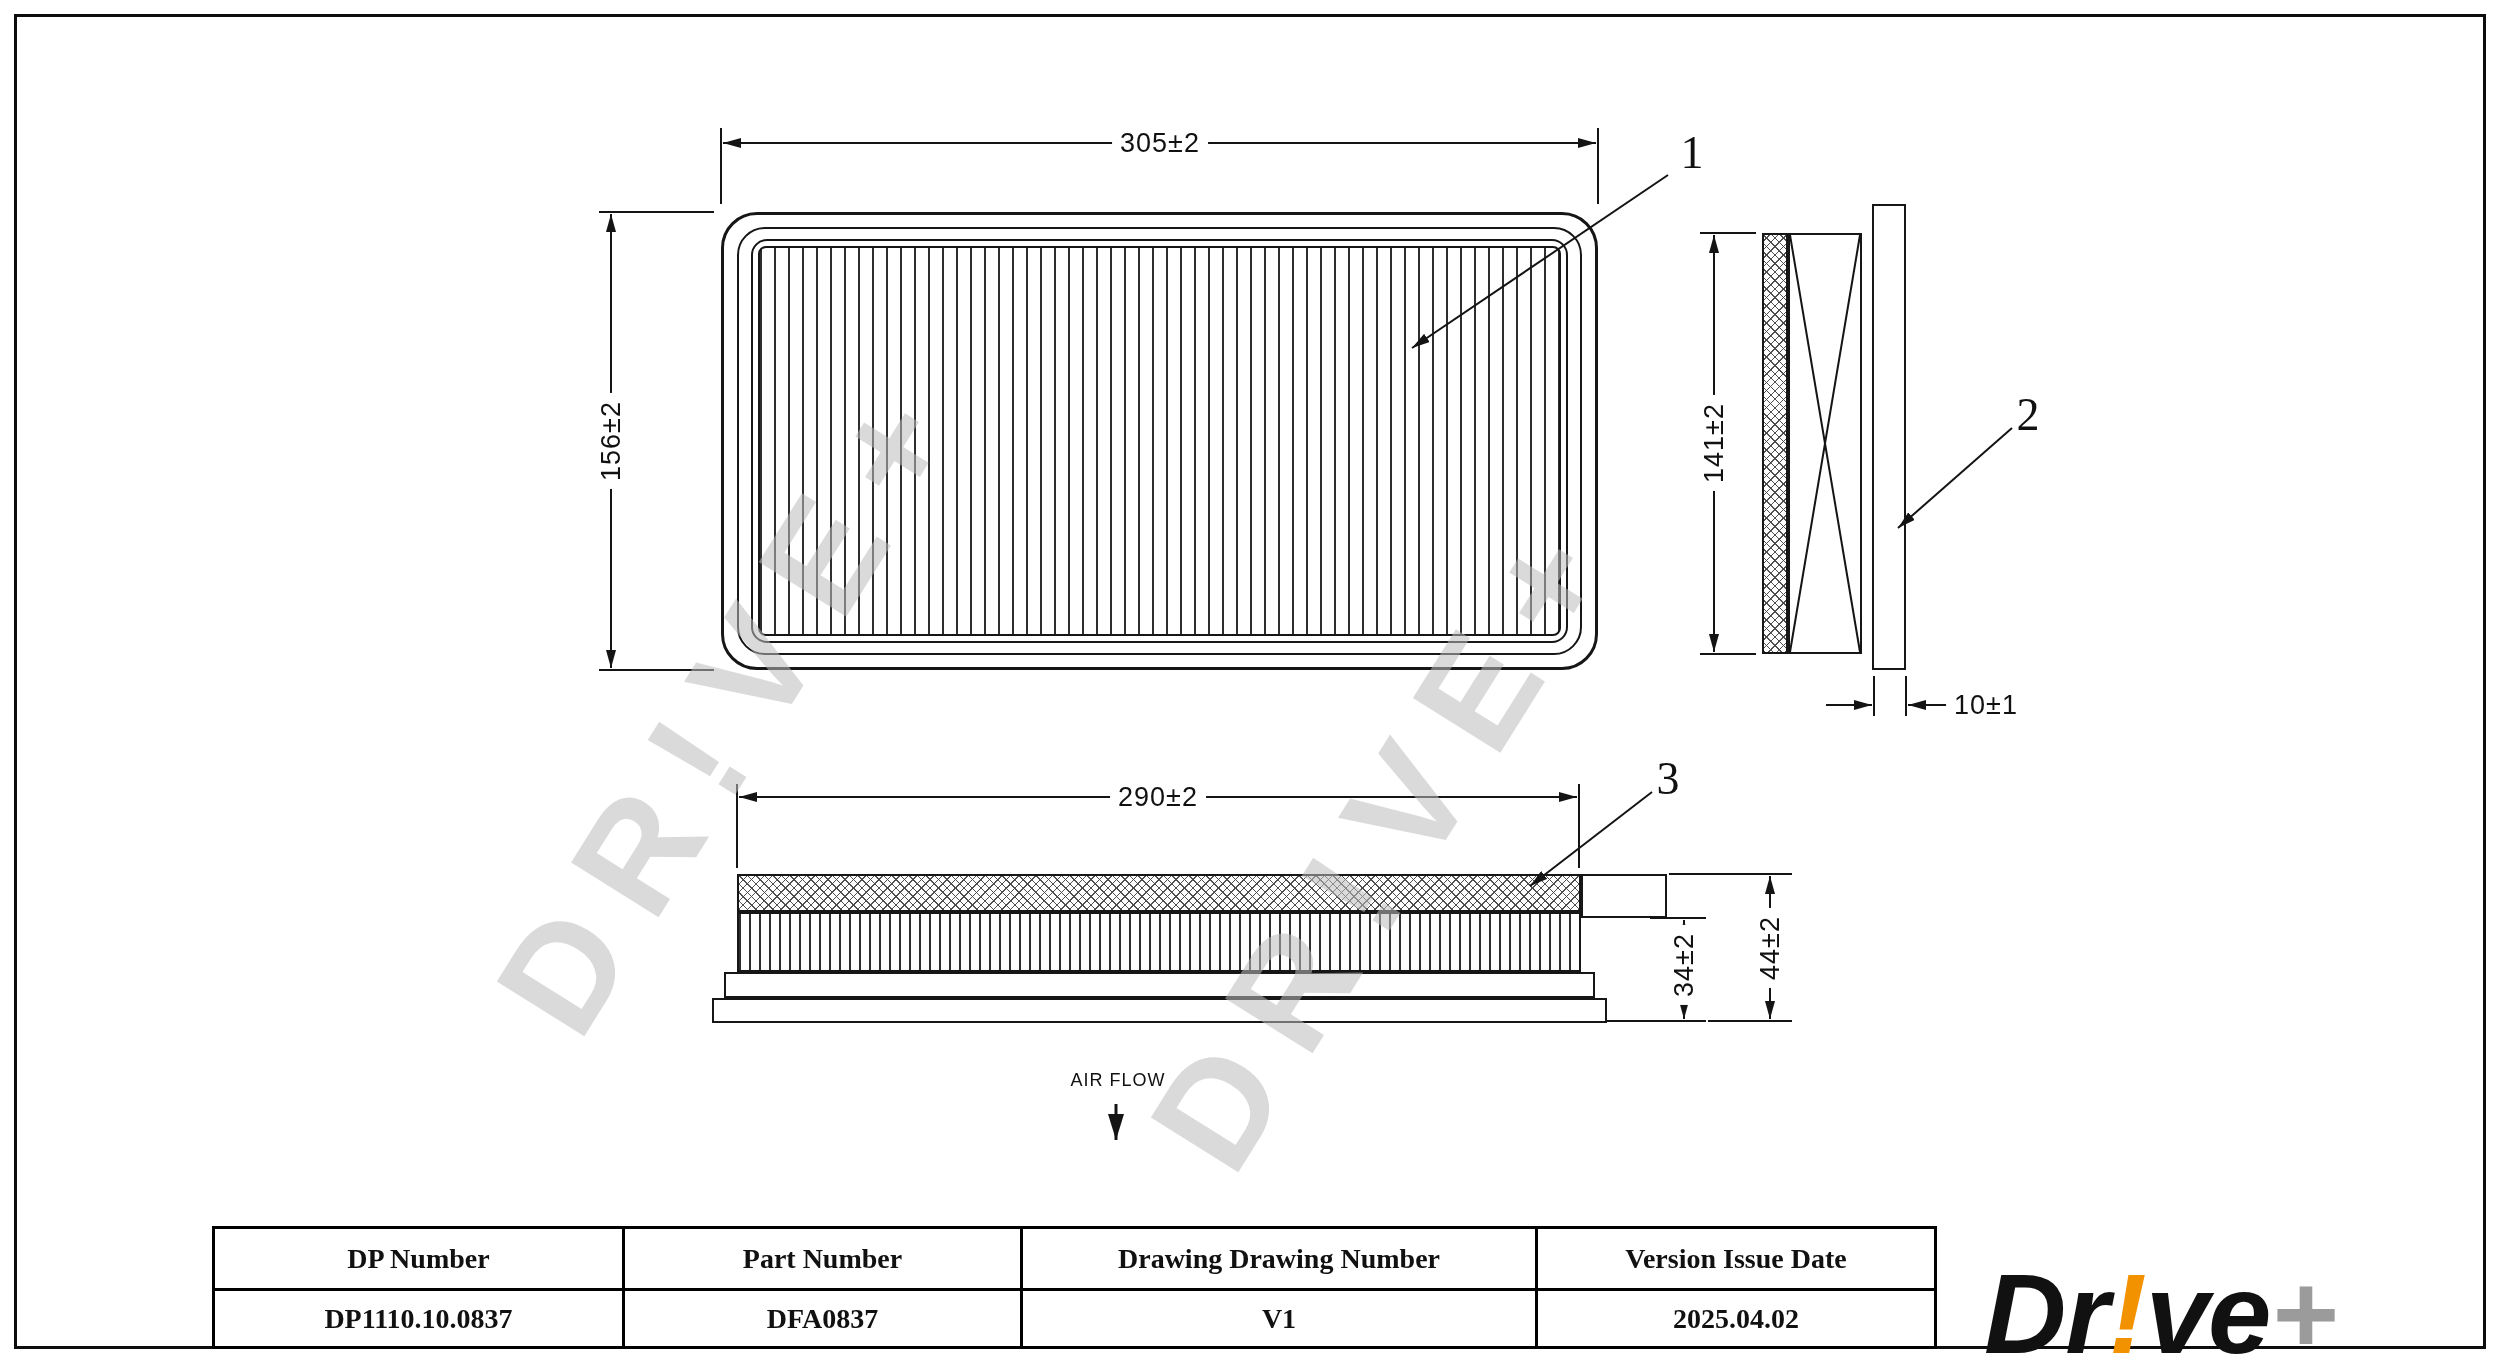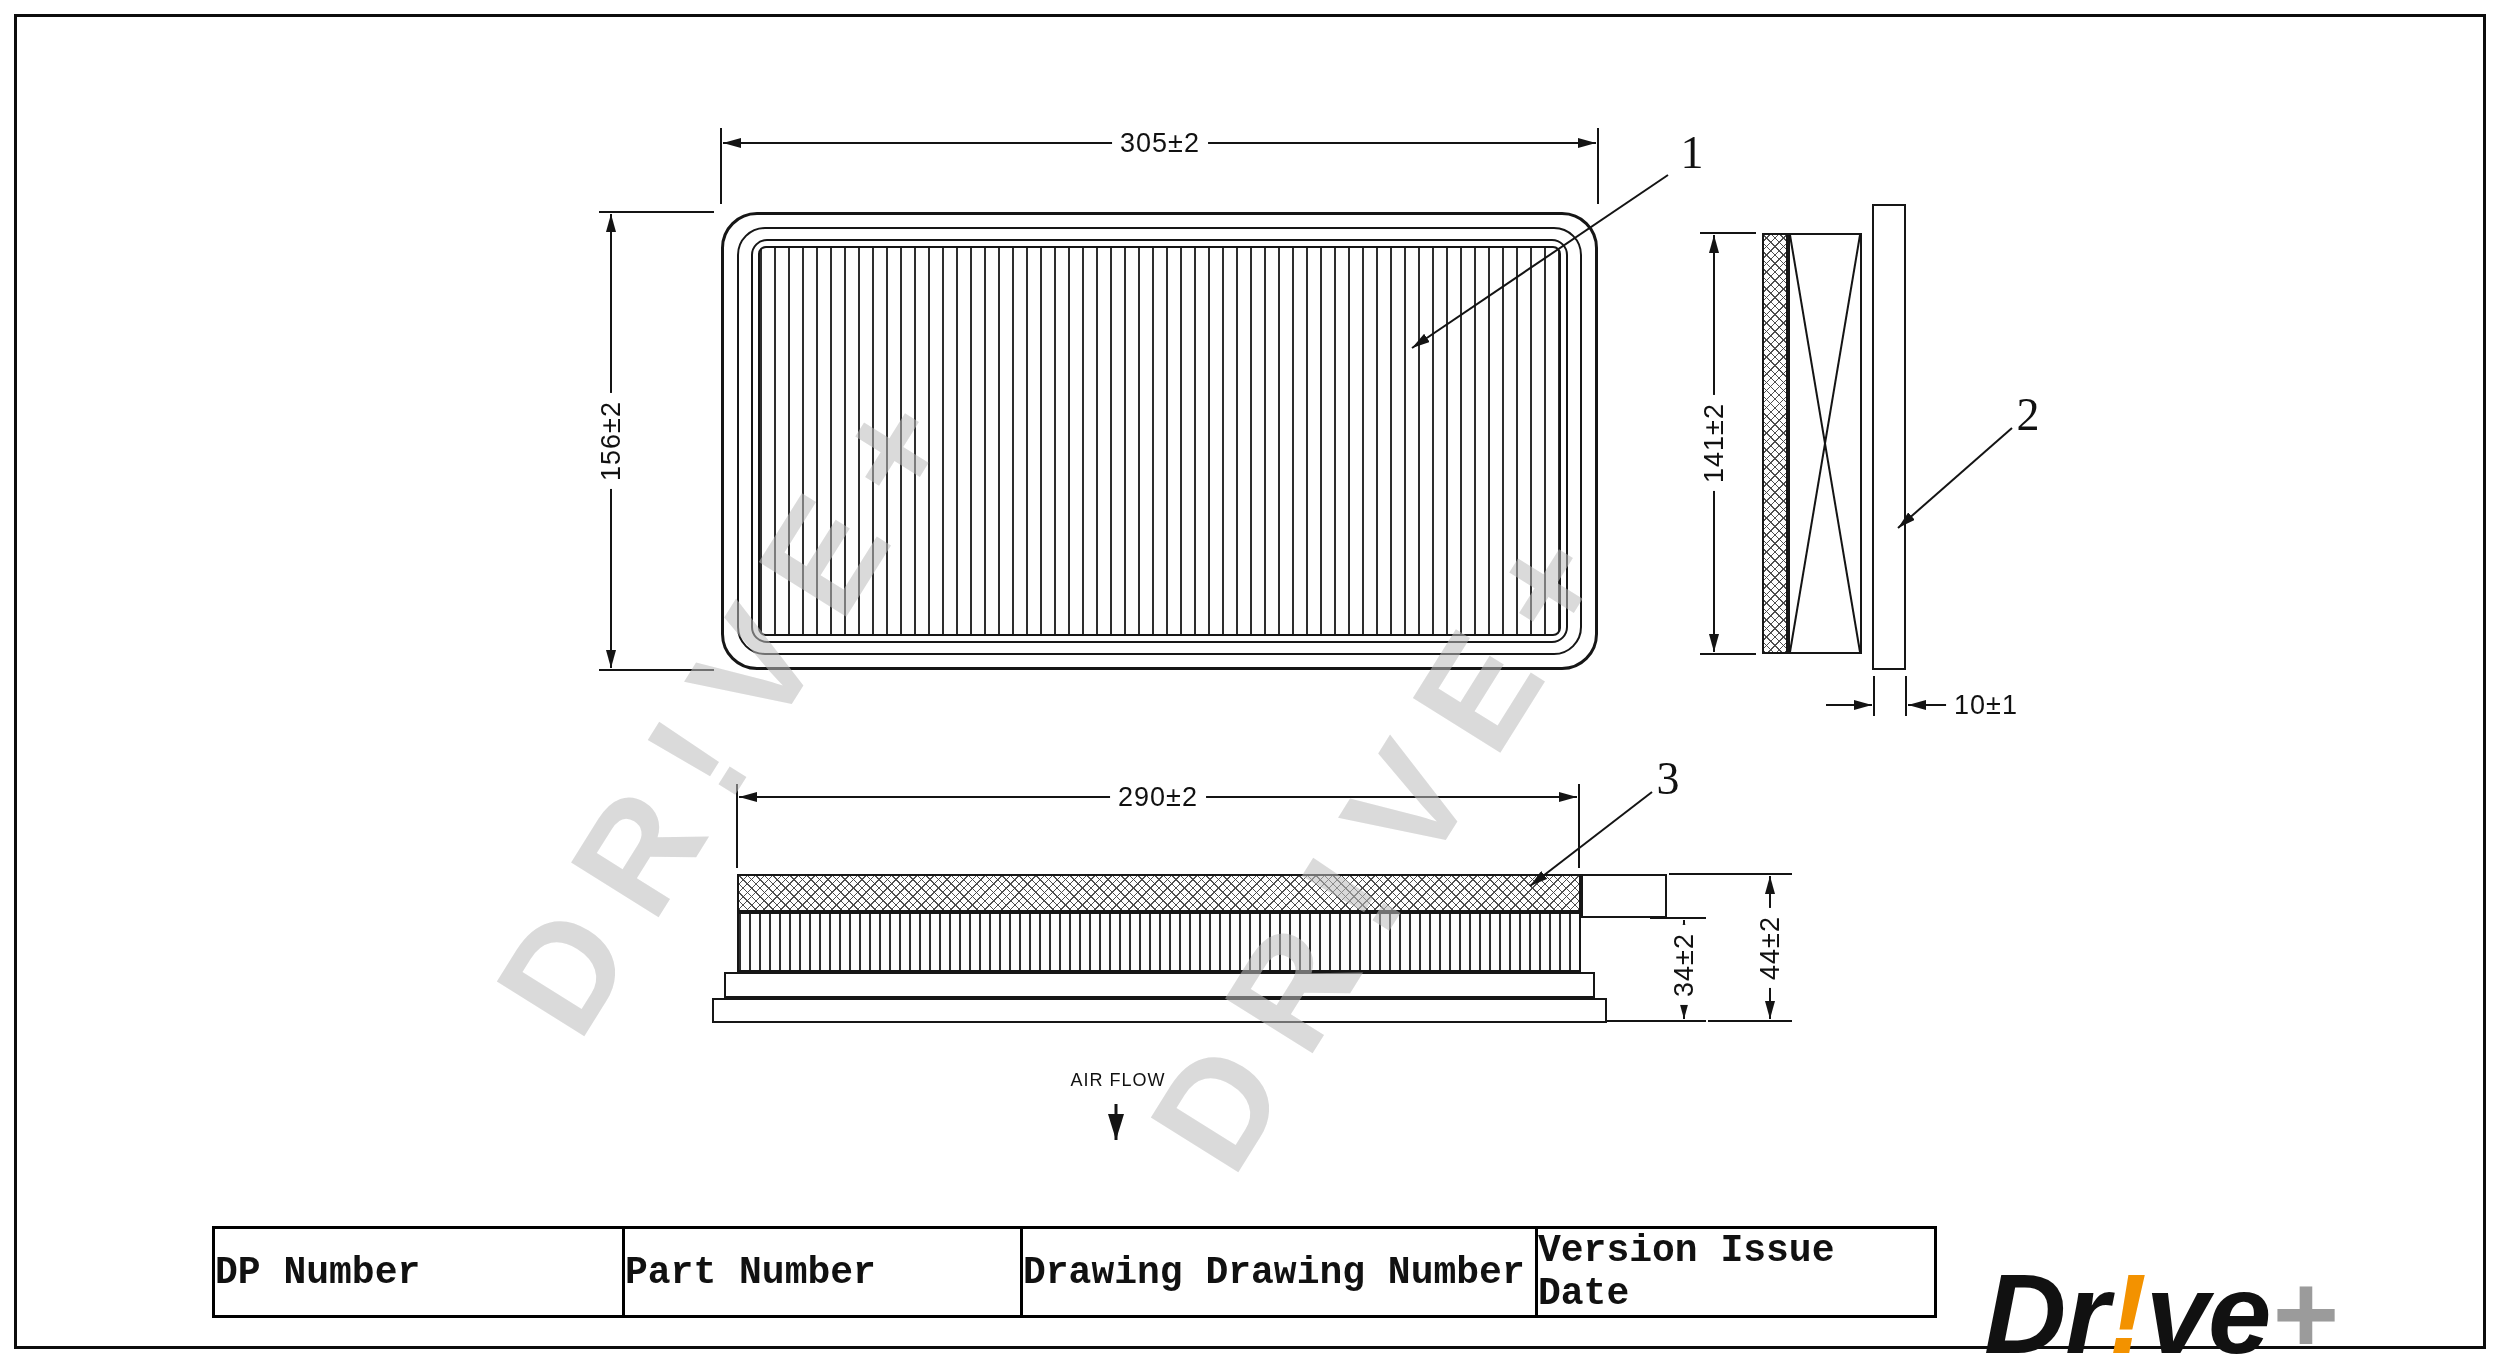--- a/index.html
+++ b/index.html
@@ -29,22 +29,22 @@
   .lbl.rot { transform:translate(-50%,-50%) rotate(-90deg); }
   .callout { position:absolute; transform:translate(-50%,-50%); font-family:"Liberation Serif",serif;
     font-size:46px; z-index:3; }
   .air { position:absolute; transform:translate(-50%,-50%); font-size:18px; letter-spacing:1px; z-index:3; }
 
   .wm { position:absolute; transform:translate(-50%,-50%) rotate(-58deg);
     font-size:150px; font-weight:bold; letter-spacing:32px; color:#bdbdbd; opacity:.55;
     z-index:4; pointer-events:none; white-space:nowrap; }
 
   #titleblock { position:absolute; left:212px; top:1226px; z-index:6; border-collapse:collapse; table-layout:fixed; }
-  #titleblock th, #titleblock td { border:3px solid #000; text-align:left; vertical-align:middle;
-    font-size:38px; font-weight:bold; font-family:Liberation Mono, monospace; }
+  #titleblock th, #titleblock td { border:3px solid #000; text-align:center; vertical-align:middle;
+    font-size:28px; font-weight:bold; font-family:Liberation Serif, serif; }
   #titleblock th { height:62px; }
   #titleblock td { height:58px; }
 
   #logo { position:absolute; left:1984px; top:1248px; z-index:6; font-size:114px; font-weight:bold;
     font-style:italic; white-space:nowrap; color:#111; letter-spacing:-1px; }
   #logo .bang { color:#F39200; }
   #logo .plus { color:#9B9B9B; }
 </style>
 </head>
 <body>
@@ -169,20 +169,26 @@
         <col style="width:515px">
         <col style="width:399px">
     </colgroup>
     <tbody>
         <tr>
       <th>DP Number</th>
       <th>Part Number</th>
       <th>Drawing Drawing Number</th>
       <th>Version Issue Date</th>
     </tr>
+    <tr>
+      <td>DP1110.10.0837</td>
+      <td>DFA0837</td>
+      <td>V1</td>
+      <td>2025.04.02</td>
+    </tr>
   </tbody>
     </table>
 
   <div id="logo">
     <span>Dr</span><span class="bang">!</span><span>ve</span><span class="plus">+</span>
   </div>
 
 </div>
 
 </body></html>

